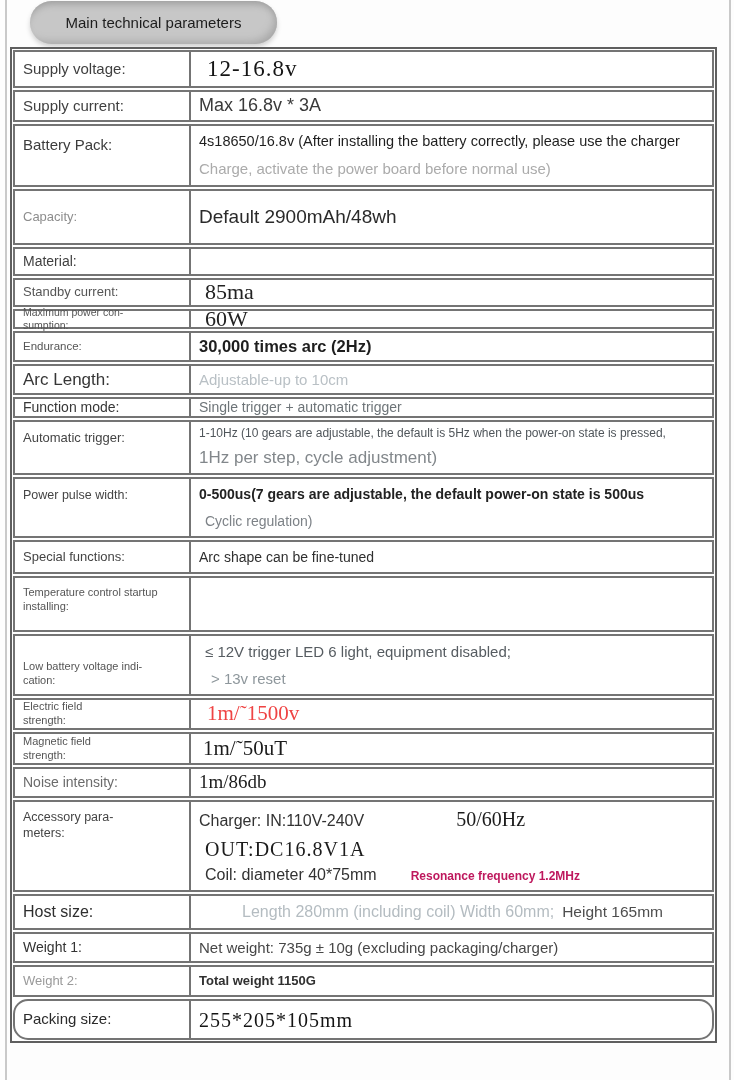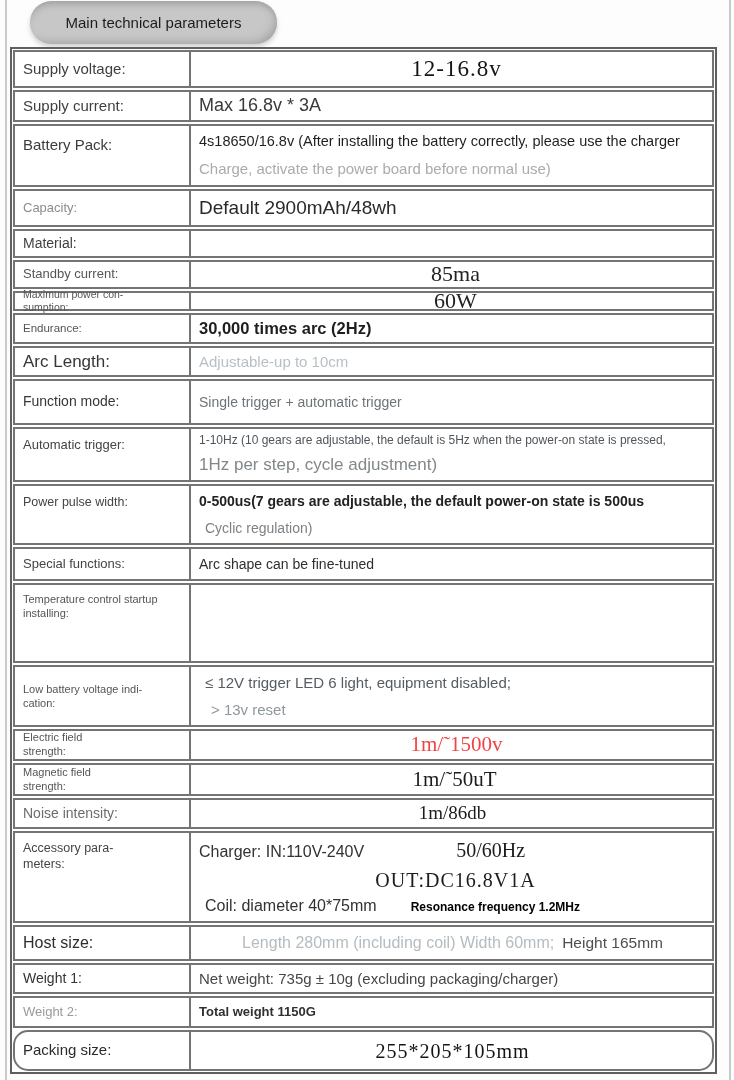--- a/index.html
+++ b/index.html
@@ -32,21 +32,21 @@
   .row:last-child{margin-bottom:0;border-radius:15px;}
   .lbl{
     width:176px;flex:none;border-right:2px solid #747474;box-sizing:border-box;
     display:flex;flex-direction:column;justify-content:center;
     padding:2px 4px 2px 8px;color:#4a4a4a;line-height:1.25;
   }
   .val{
     flex:1;display:flex;flex-direction:column;justify-content:center;
     padding:2px 6px 2px 8px;box-sizing:border-box;color:#2e2e2e;line-height:1.3;
   }
-  .serif{font-family:"Liberation Serif",serif;text-align:center;}
+  .serif{font-family:"Liberation Serif",serif;}
   .vline{white-space:nowrap;}
   .spread{justify-content:space-around;}
   .flexrow{display:flex;align-items:baseline;}
 </style>
 </head>
 <body>
 
 <div class="page-edge edge-left"></div>
 <div class="page-edge edge-right"></div>
 
@@ -67,21 +67,21 @@
   </div>
 
   <div class="row" style="height:63px">
     <div class="lbl" style="font-size:15px;color:#3c3c3c;justify-content:flex-start;padding-top:10px">Battery Pack:</div>
     <div class="val spread">
       <div class="vline" style="font-size:14.5px;color:#1f1f1f">4s18650/16.8v (After installing the battery correctly, please use the charger</div>
       <div class="vline" style="font-size:15px;color:#ababab">Charge, activate the power board before normal use)</div>
     </div>
   </div>
 
-  <div class="row" style="height:38px">
+  <div class="row" style="height:56px">
     <div class="lbl" style="font-size:13px;color:#8d8d8d">Capacity:</div>
     <div class="val" style="font-size:19px;color:#2a2a2a">Default 2900mAh/48wh</div>
   </div>
 
   <div class="row" style="height:29px">
     <div class="lbl" style="font-size:14px;color:#3f3f3f">Material:</div>
     <div class="val"></div>
   </div>
 
   <div class="row" style="height:29px">
@@ -100,21 +100,21 @@
   <div class="row" style="height:31px">
     <div class="lbl" style="font-size:11.5px;color:#555">Endurance:</div>
     <div class="val" style="font-size:16.5px;font-weight:600;color:#1e1e1e">30,000 times arc (2Hz)</div>
   </div>
 
   <div class="row" style="height:31px">
     <div class="lbl" style="font-size:17px;color:#363636">Arc Length:</div>
     <div class="val" style="font-size:15px;color:#b9c0c5">Adjustable-up to 10cm</div>
   </div>
 
-  <div class="row" style="height:46px">
+  <div class="row" style="height:21px">
     <div class="lbl" style="font-size:14px;color:#373737">Function mode:</div>
     <div class="val" style="font-size:14px;color:#6d7478">Single trigger + automatic trigger</div>
   </div>
 
   <div class="row" style="height:55px">
     <div class="lbl" style="font-size:13px;color:#444;justify-content:flex-start;padding-top:8px">Automatic trigger:</div>
     <div class="val spread">
       <div class="vline" style="font-size:12px;color:#4f555a">1-10Hz (10 gears are adjustable, the default is 5Hz when the power-on state is pressed,</div>
       <div class="vline" style="font-size:17px;color:#82878b">1Hz per step, cycle adjustment)</div>
     </div>
@@ -126,29 +126,29 @@
       <div class="vline" style="font-size:14px;font-weight:600;color:#222">0-500us(7 gears are adjustable, the default power-on state is 500us</div>
       <div class="vline" style="font-size:14px;color:#7d8287;padding-left:6px">Cyclic regulation)</div>
     </div>
   </div>
 
   <div class="row" style="height:34px">
     <div class="lbl" style="font-size:13px;color:#444">Special functions:</div>
     <div class="val" style="font-size:14px;color:#2f2f2f">Arc shape can be fine-tuned</div>
   </div>
 
-  <div class="row" style="height:80px">
+  <div class="row" style="height:56px">
     <div class="lbl" style="font-size:11px;color:#555;justify-content:flex-start;padding-top:8px">
       <div>Temperature control startup</div>
       <div>installing:</div>
     </div>
   </div>
 
   <div class="row" style="height:62px">
-    <div class="lbl" style="font-size:11px;color:#555;justify-content:center;padding-top:4px">
+    <div class="lbl" style="font-size:11px;color:#555;justify-content:flex-start;padding-top:24px">
       <div>Low battery voltage indi-</div>
       <div>cation:</div>
     </div>
     <div class="val spread">
       <div class="vline" style="font-size:15px;color:#565c61;padding-left:6px">≤ 12V trigger LED 6 light, equipment disabled;</div>
       <div class="vline" style="font-size:15px;color:#8e979c;padding-left:12px">&gt; 13v reset</div>
     </div>
   </div>
 
   <div class="row" style="height:32px">
@@ -178,21 +178,21 @@
       <div>meters:</div>
     </div>
     <div class="val spread">
       <div class="flexrow">
         <span style="font-size:16px;color:#323232">Charger: IN:110V-240V</span>
         <span class="serif" style="font-size:20px;color:#1c1c1c;margin-left:92px">50/60Hz</span>
       </div>
       <div class="vline serif" style="font-size:20px;color:#1c1c1c;letter-spacing:1px;padding-left:6px">OUT:DC16.8V1A</div>
       <div class="flexrow">
         <span style="font-size:16px;color:#323232;padding-left:6px">Coil: diameter 40*75mm</span>
-        <span style="font-size:12px;font-weight:700;color:#000000;margin-left:34px">Resonance frequency 1.2MHz</span>
+        <span style="font-size:12px;font-weight:700;color:#be185d;margin-left:34px">Resonance frequency 1.2MHz</span>
       </div>
     </div>
   </div>
 
   <div class="row" style="height:36px">
     <div class="lbl" style="font-size:16px;color:#2e2e2e">Host size:</div>
     <div class="val" style="flex-direction:row;align-items:center">
       <span style="font-size:16px;color:#b4bcc1">Length 280mm (including coil) Width 60mm;</span>
       <span style="font-size:15.5px;color:#4e4e4e;margin-left:8px">Height 165mm</span>
     </div>

